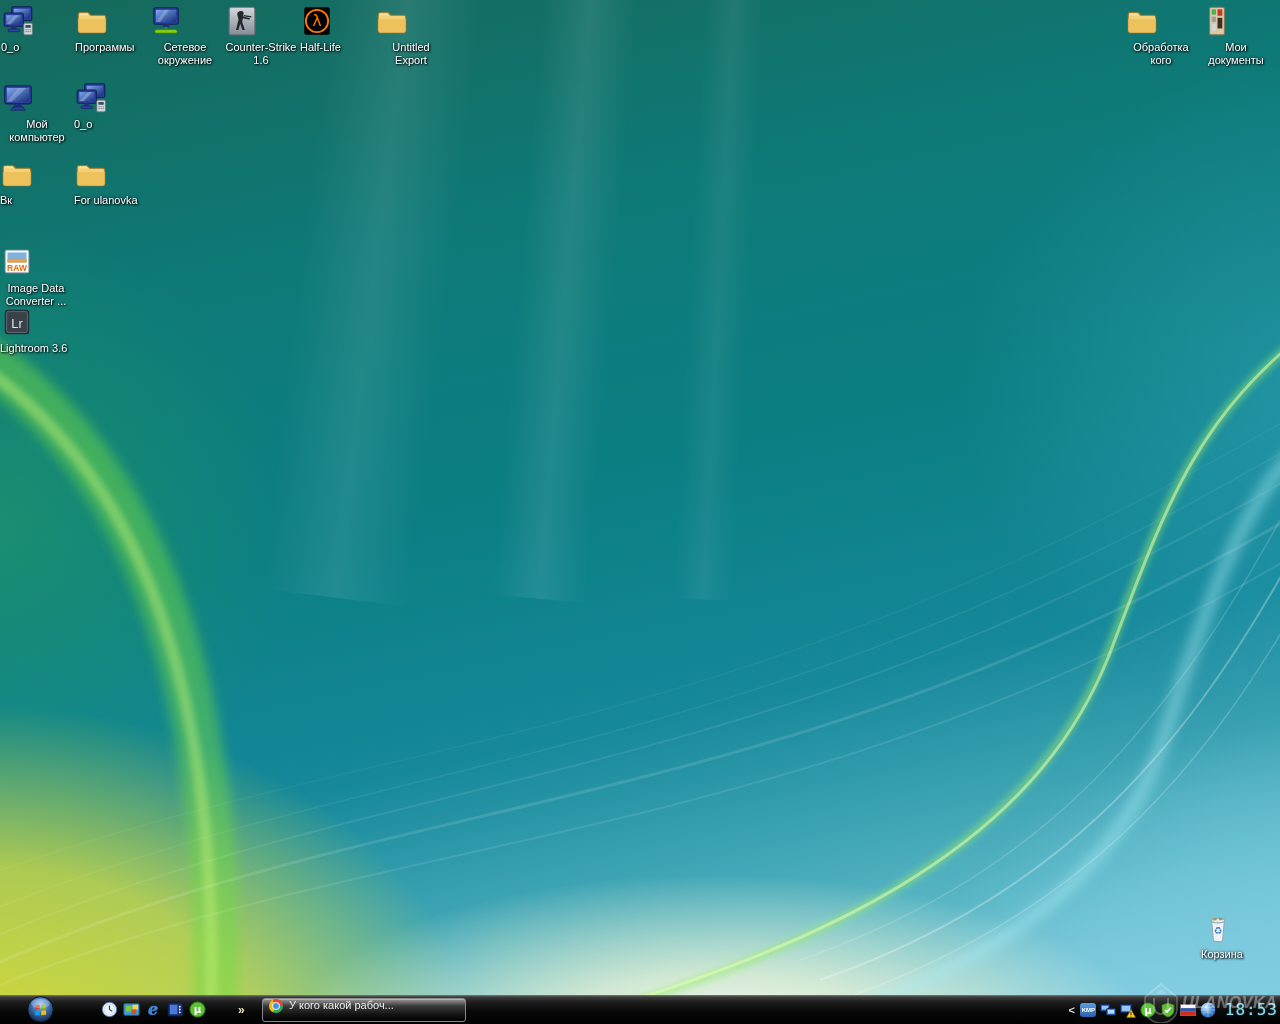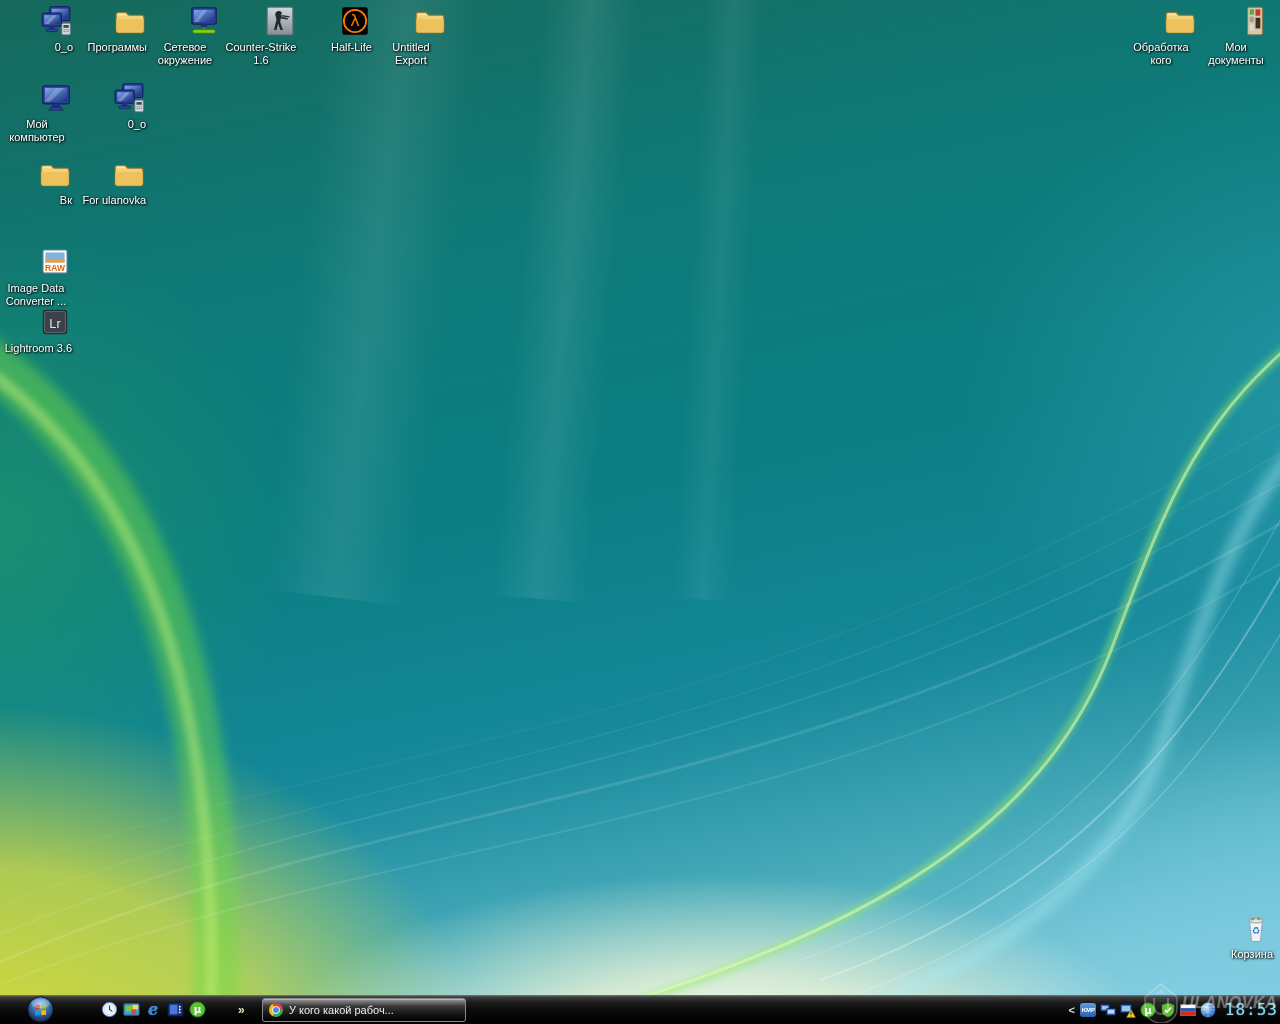--- a/index.html
+++ b/index.html
@@ -16,36 +16,36 @@
       linear-gradient(168deg,#16695c 0%,#0e7a78 26%,#0b7f84 48%,#15889a 66%,#57b5c4 85%,#a5dbe6 100%);
   }
   .shaft{position:absolute;top:-60px;height:660px;pointer-events:none;
     background:linear-gradient(90deg,rgba(255,255,255,0),rgba(255,255,255,.09),rgba(255,255,255,0));}
   #shaft1{left:300px;width:150px;transform:rotate(7deg);}
   #shaft2{left:520px;width:95px;transform:rotate(5deg);}
   #shaft3{left:690px;width:60px;transform:rotate(3deg);opacity:.7;}
   .ribbons{position:absolute;inset:0;pointer-events:none;}
 
   
-  .icon{position:absolute;width:72px;display:flex;flex-direction:column;align-items:flex-end;gap:3px;cursor:default;z-index:5;}
+  .icon{position:absolute;width:72px;display:flex;flex-direction:column;align-items:flex-start;gap:3px;cursor:default;z-index:5;}
   .icon .glyph{width:34px;height:34px;}
   .icon .lbl{font-size:11px;line-height:1.2;color:#fff;text-align:center;
     text-shadow:1px 1px 2px #000,0 0 3px rgba(0,0,0,.85);}
 
   
   .taskbar{position:absolute;left:0;bottom:0;width:1280px;height:29px;z-index:10;
     background:linear-gradient(180deg,#7a7a7a 0%,#3c3c3c 7%,#1c1c1c 26%,#0a0a0a 55%,#000 100%);}
   .orb{position:absolute;left:27px;top:1px;width:27px;height:27px;cursor:pointer;}
   .ql{position:absolute;left:100px;top:0;height:29px;display:flex;align-items:center;gap:4px;}
   .ql-item{width:18px;height:18px;display:flex;align-items:center;justify-content:center;cursor:pointer;}
   .ie{color:#3a86d8;font:italic bold 16px/16px "DejaVu Serif",serif;text-shadow:0 0 1px #7ab0f0;}
   .ql-chevron{color:#e8e0c0;font-weight:bold;font-size:12px;margin-left:28px;cursor:pointer;letter-spacing:-1px;}
   .task-button{position:absolute;left:262px;top:3px;width:190px;height:22px;border:1px solid #8a8a8a;border-radius:3px;
     background:linear-gradient(#9a9a9a,#3a3a3a 32%,#141414 70%,#000);box-shadow:inset 0 1px 0 rgba(255,255,255,.3);
-    display:flex;align-items:center;gap:6px;padding:0 6px;color:#ececec;font-size:11px;cursor:pointer;overflow:hidden;white-space:nowrap;}
+    display:flex;align-items:flex-start;gap:6px;padding:0 6px;color:#ececec;font-size:11px;cursor:pointer;overflow:hidden;white-space:nowrap;}
   .chrome{width:14px;height:14px;min-width:14px;border-radius:50%;position:relative;
     background:conic-gradient(from -30deg,#ea4335 0 33%,#34a853 33% 66%,#fbbc05 66% 100%);}
   .chrome::after{content:"";position:absolute;inset:3.2px;background:#4a90e2;border:1.5px solid #fff;border-radius:50%;}
   .tray{position:absolute;right:2px;top:0;height:29px;display:flex;align-items:center;gap:3px;}
   .tray-item{width:17px;height:17px;display:flex;align-items:center;justify-content:center;cursor:pointer;}
   .tray-collapse{color:#ddd;font-size:11px;font-weight:bold;margin-right:2px;cursor:pointer;}
   .tray-kmp{width:16px;height:14px;border-radius:3px;background:linear-gradient(#5a9fe0,#2a5fae);
     color:#fff;font-size:6px;font-weight:bold;display:flex;align-items:center;justify-content:center;}
   .clock{margin-left:5px;font-family:"DejaVu Sans Mono",monospace;font-size:16px;color:#8fd8ec;
     letter-spacing:1px;text-shadow:0 0 2px rgba(90,200,230,.6);cursor:default;}

